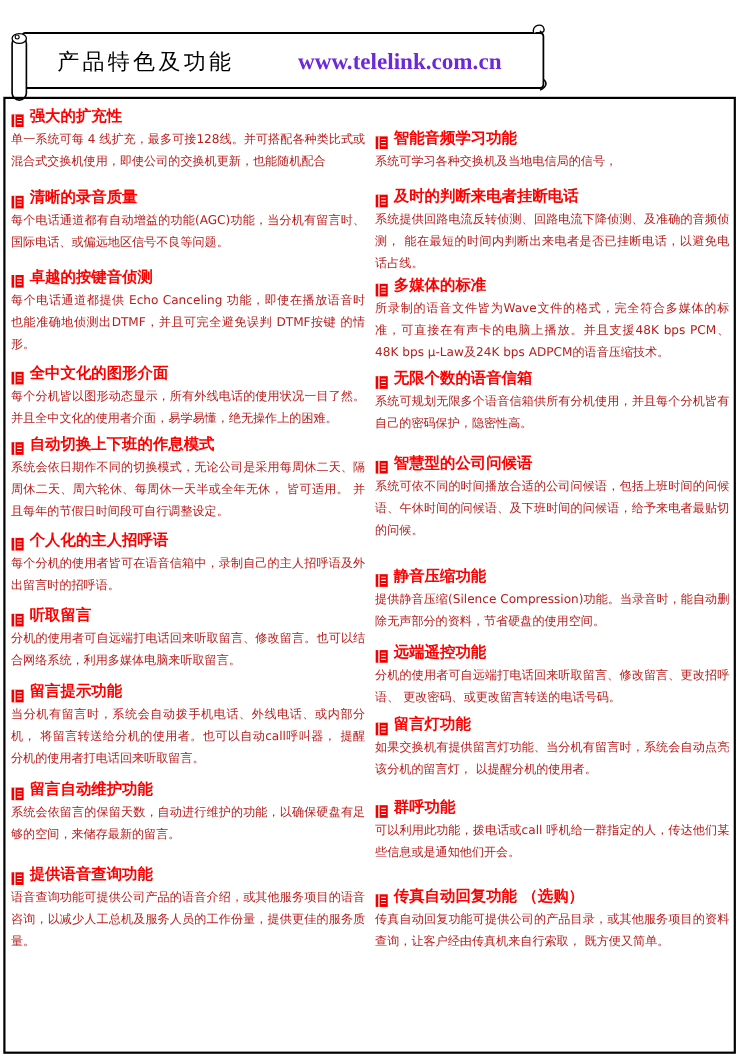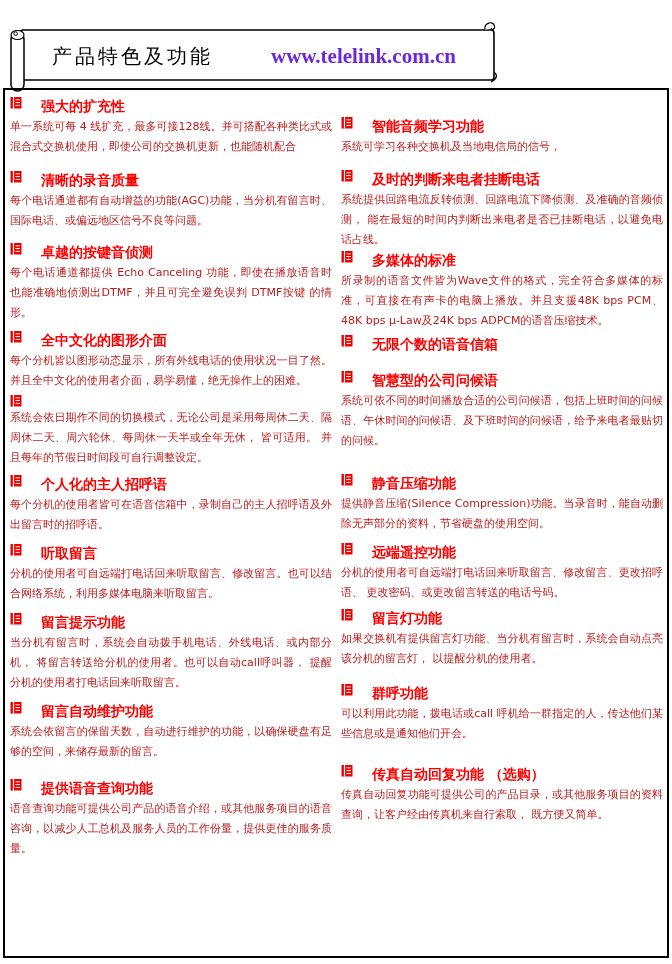--- a/index.html
+++ b/index.html
@@ -25,21 +25,21 @@
   }
   
   .content-box{
     position:absolute;left:3px;top:88px;width:666px;height:870px;
     border:2px solid #000;box-sizing:border-box;
     padding:4px 6px 2px 5px;display:flex;gap:9px;overflow:hidden;
   }
   .col{width:322px;flex:0 0 322px;}
   .section{margin:0;}
   .head{
-    display:flex;align-items:flex-start;gap:19px;
+    display:flex;align-items:flex-end;gap:5px;
     color:#ff0000;font-weight:bold;font-size:14px;line-height:20px;
     white-space:nowrap;
   }
   .bullet{flex:0 0 12px;height:13px;display:inline-block;line-height:0;}
   .body{
     margin:1px 0 0 0;font-size:11px;line-height:20px;color:#b91c1c;
     text-align:justify;
   }
   .hidden-defs{position:absolute;width:0;height:0;overflow:hidden;}
 </style>
@@ -119,20 +119,21 @@
         <span>全中文化的图形介面</span>
       </div>
       <div class="body">每个分机皆以图形动态显示，所有外线电话的使用状况一目了然。并且全中文化的使用者介面，易学易懂，绝无操作上的困难。</div>
     </div>
 
     <div class="section" style="margin-top:3px">
       <div class="head">
         <span class="bullet"><svg width="12" height="13" viewBox="0 0 12 13">
               <use href="#book-glyph"></use>
             </svg></span>
+        <span>自动切换上下班的作息模式</span>
       </div>
       <div class="body">系统会依日期作不同的切换模式，无论公司是采用每周休二天、隔周休二天、周六轮休、每周休一天半或全年无休， 皆可适用。 并且每年的节假日时间段可自行调整设定。</div>
     </div>
 
     <div class="section" style="margin-top:6px">
       <div class="head">
         <span class="bullet"><svg width="12" height="13" viewBox="0 0 12 13">
               <use href="#book-glyph"></use>
             </svg></span>
         <span>个人化的主人招呼语</span>
@@ -214,20 +215,21 @@
       <div class="body">所录制的语音文件皆为Wave文件的格式，完全符合多媒体的标准，可直接在有声卡的电脑上播放。并且支援48K bps PCM、48K bps μ-Law及24K bps ADPCM的语音压缩技术。</div>
     </div>
 
     <div class="section" style="margin-top:3px">
       <div class="head">
         <span class="bullet"><svg width="12" height="13" viewBox="0 0 12 13">
               <use href="#book-glyph"></use>
             </svg></span>
         <span>无限个数的语音信箱</span>
       </div>
+      <div class="body">系统可规划无限多个语音信箱供所有分机使用，并且每个分机皆有自己的密码保护，隐密性高。</div>
     </div>
 
     <div class="section" style="margin-top:16px">
       <div class="head">
         <span class="bullet"><svg width="12" height="13" viewBox="0 0 12 13">
               <use href="#book-glyph"></use>
             </svg></span>
         <span>智慧型的公司问候语</span>
       </div>
       <div class="body">系统可依不同的时间播放合适的公司问候语，包括上班时间的问候语、午休时间的问候语、及下班时间的问候语，给予来电者最贴切的问候。</div>

